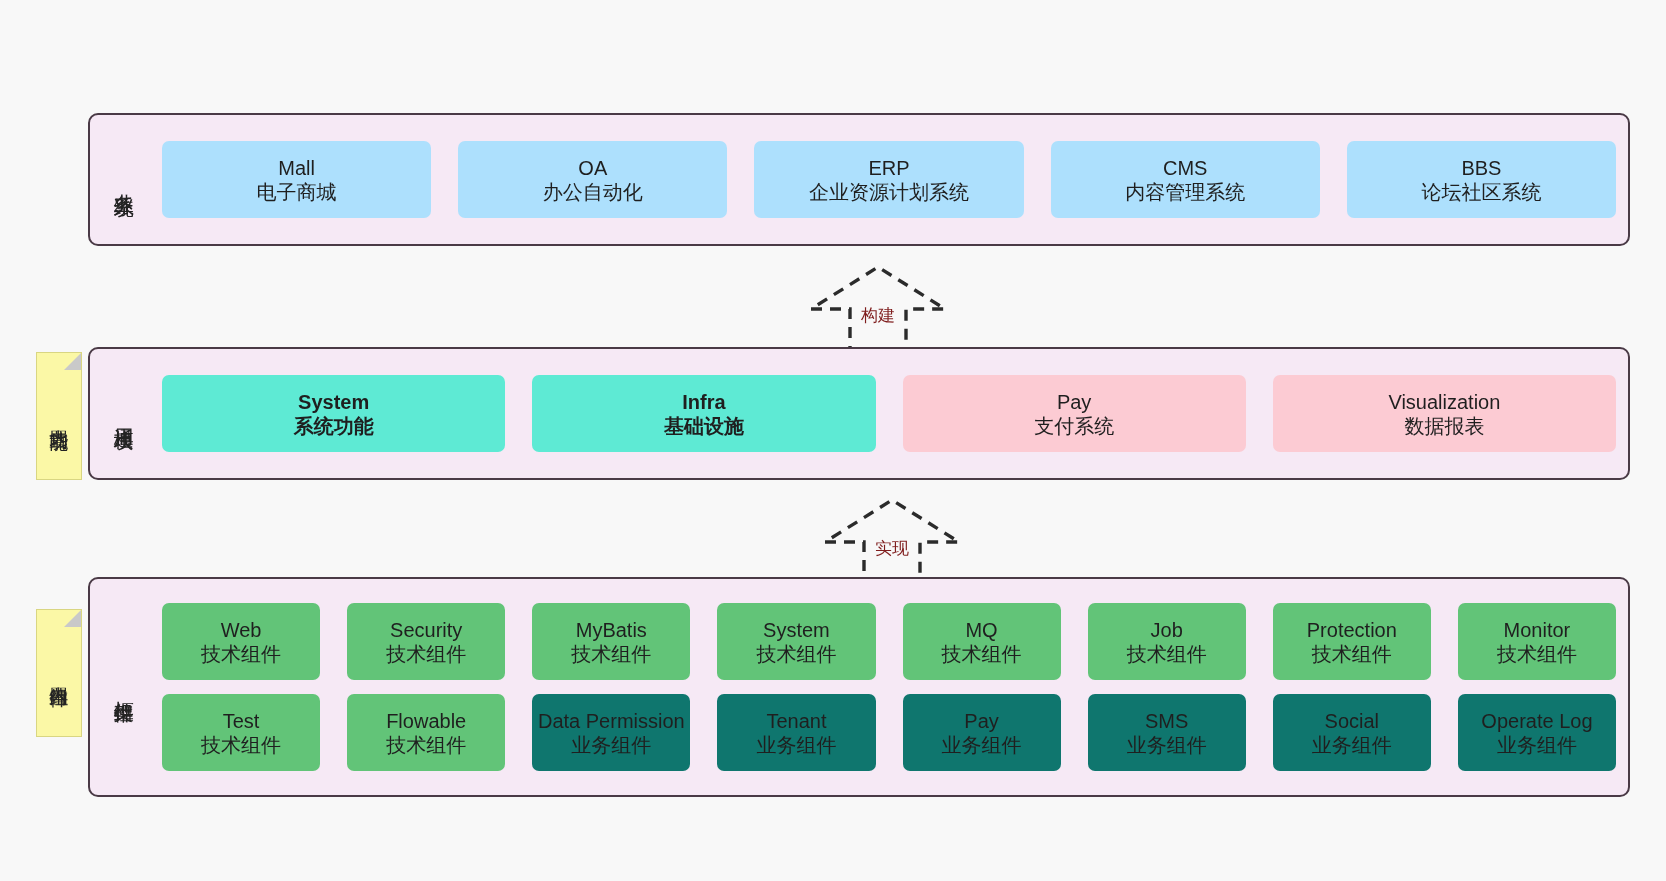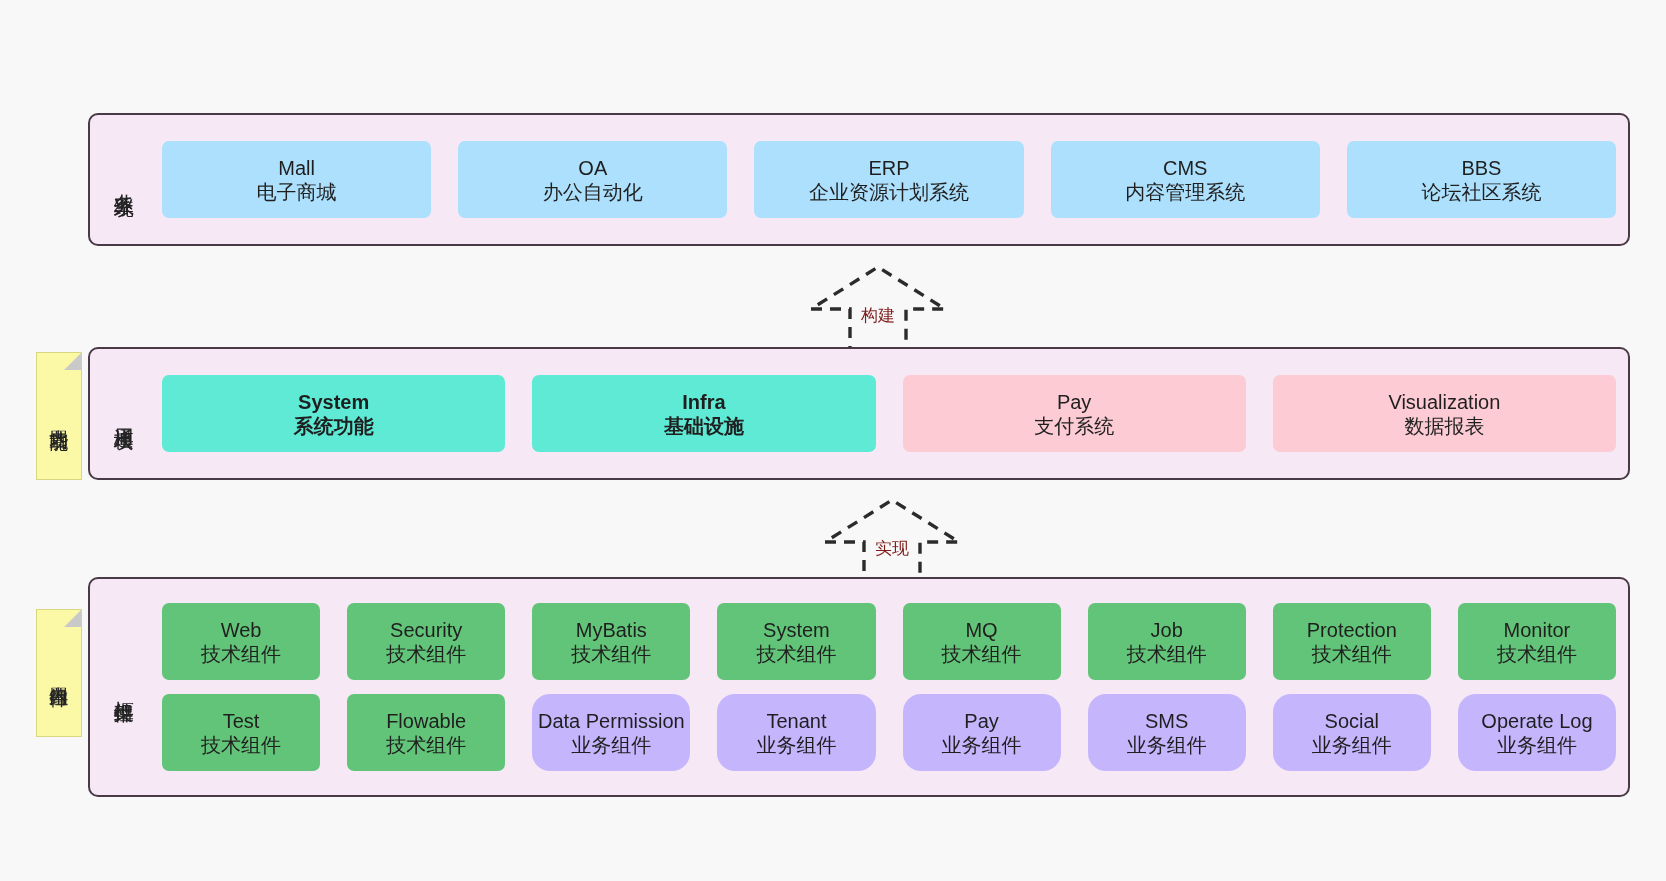--- a/index.html
+++ b/index.html
@@ -72,21 +72,21 @@
   
   #section-business .card { height: 77px; }
   #section-common   .card { height: 77px; }
   #section-framework .card { height: 77px; }
 
   
   .c-blue        { background: #ade0fd; }
   .c-red         { background: #5eead4; font-weight: bold; }
   .c-pink        { background: #fccbd3; }
   .c-green       { background: #62c478; }
-  .c-lightgreen  { background: #c4b5fd; border-radius: 18px; }
+  .c-lightgreen  { background: #0f766e; }
 
   
   .tag {
     position: absolute;
     width: 46px;
     background: #fbf8a6;
     border: 1px solid #d9d682;
     display: flex;
     align-items: center;
     justify-content: center;

